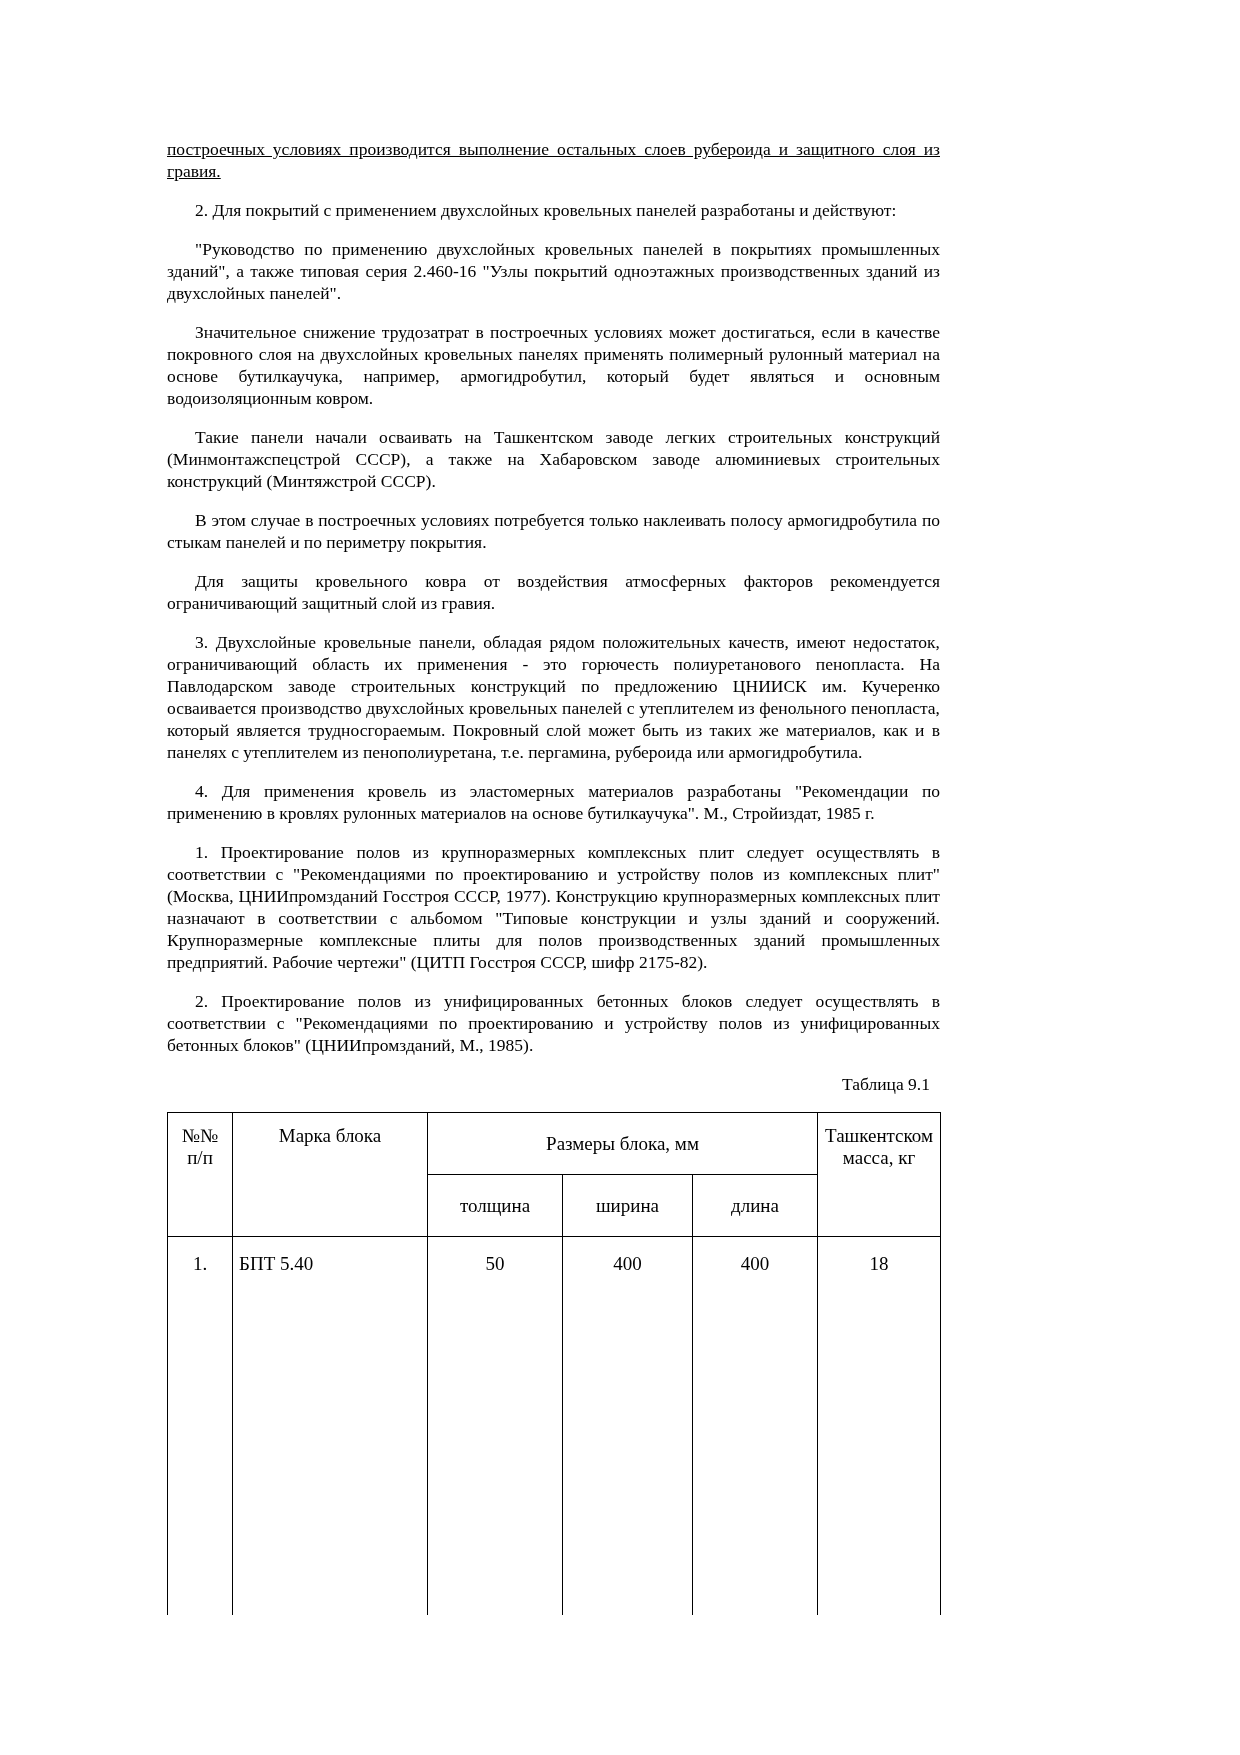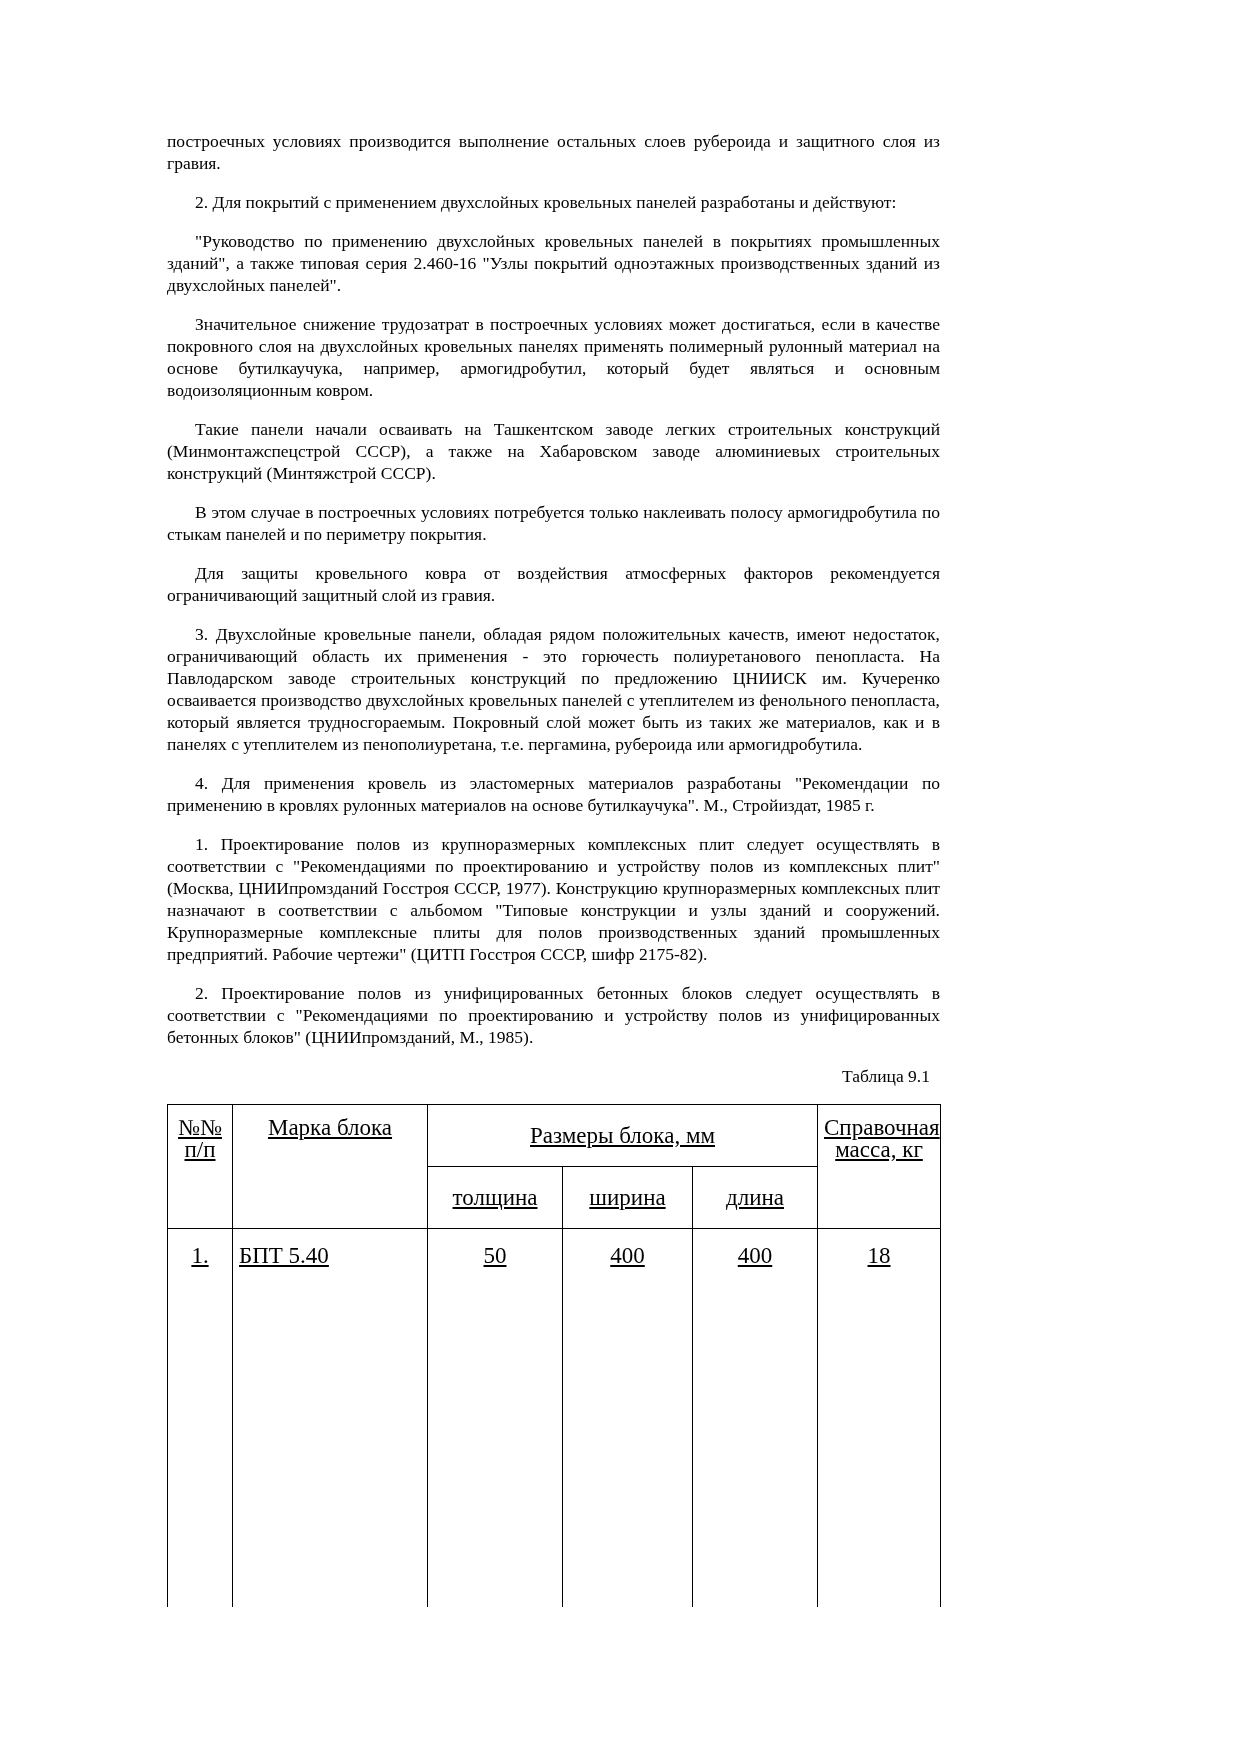--- a/index.html
+++ b/index.html
@@ -22,44 +22,44 @@
     top: 130px;
     width: 773px;
     font-size: 17.5px;
     line-height: 22px;
   }
   p.para {
     margin: 17px 0;
     text-align: justify;
   }
   p.para:first-child {
-    margin-top: 0;
+    margin-top: 8px;
+    text-decoration: underline;
   }
   p.para.indent {
     text-indent: 28px;
   }
   h2.section-heading {
     margin: 17px 0;
     font-size: 17.5px;
     line-height: 22px;
     font-weight: bold;
     text-align: center;
   }
   p.table-caption {
     margin: 17px 4px;
     text-align: right;
     padding-right: 6px;
   }
   table.blocks-table {
     border-collapse: collapse;
     table-layout: fixed;
     width: 773px;
-    font-size: 23px;
+    font-size: 19px;
     line-height: 22px;
-    text-decoration: underline;
   }
   table.blocks-table th,
   table.blocks-table td {
     border: 1px solid #000000;
     font-weight: normal;
     text-align: center;
     padding: 2px 6px;
     background: #ffffff;
   }
   table.blocks-table thead tr {
@@ -113,21 +113,21 @@
         <col style="width:135px">
         <col style="width:130px">
         <col style="width:125px">
         <col style="width:123px">
       </colgroup>
       <thead>
         <tr>
           <th rowspan="2" class="th-top">№№ п/п</th>
           <th rowspan="2" class="th-top">Марка блока</th>
           <th colspan="3">Размеры блока, мм</th>
-          <th rowspan="2" class="th-top">Справочная масса, кг</th>
+          <th rowspan="2" class="th-top">Ташкентском масса, кг</th>
         </tr>
         <tr>
           <th>толщина</th>
           <th>ширина</th>
           <th>длина</th>
         </tr>
       </thead>
       <tbody>
         <tr class="data-row cutoff">
           <td class="c">1.</td>

